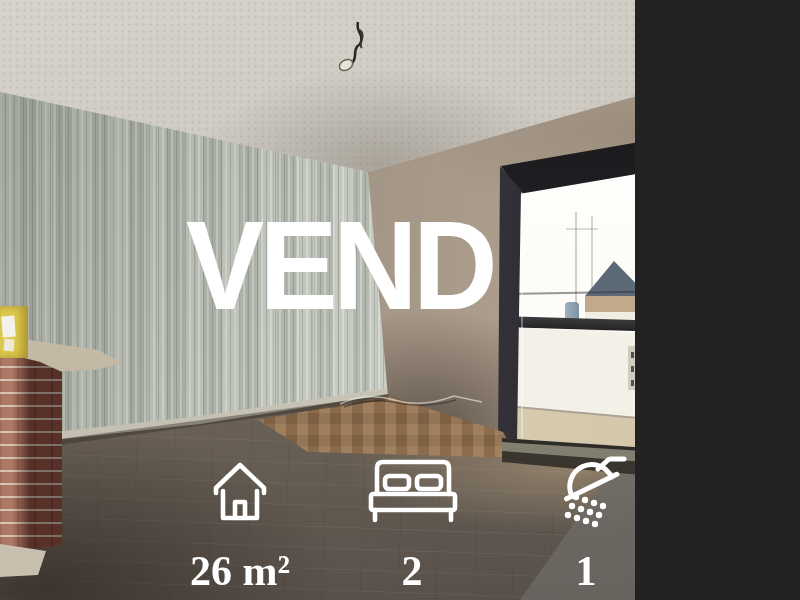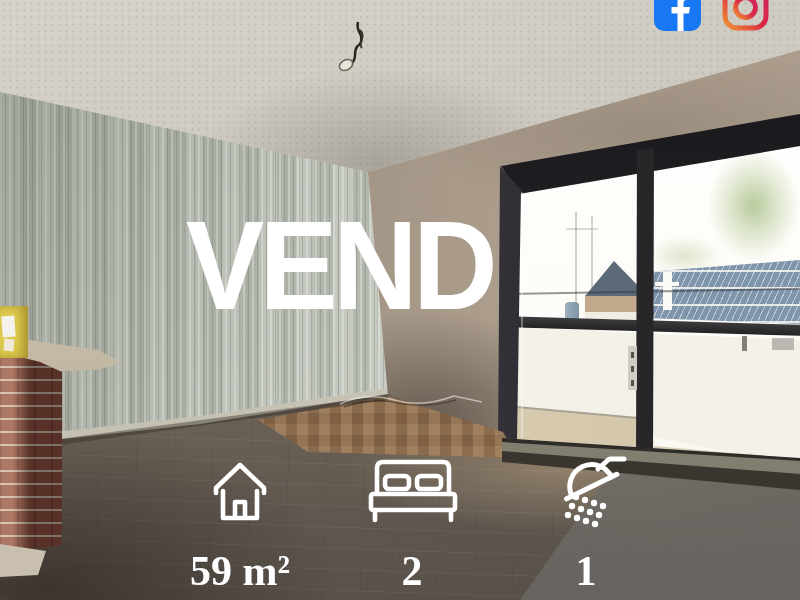--- a/index.html
+++ b/index.html
@@ -1,16 +1,16 @@
 <!DOCTYPE html>
 <html><head>
 <meta charset="utf-8">
 <style>
   html,body{margin:0;padding:0;background:#222;}
-  #stage{position:relative;width:800px;height:600px;overflow:hidden;
+  #stage{position:relative;width:635px;height:600px;overflow:hidden;
          font-family:"Liberation Sans",sans-serif;background:#c8c4bc;}
   #stage *{position:absolute;box-sizing:border-box;}
 
   
   .layer{left:0;top:0;width:800px;height:600px;}
 
   .ceiling{clip-path:polygon(0px 0px,800px 0px,800px 50px,368px 172px,0px 92px);
     background-image:
       radial-gradient(rgba(110,105,95,.14) 1px, transparent 1.4px),
       radial-gradient(260px 140px at 380px 165px, rgba(110,102,90,.38), transparent 70%),
@@ -241,21 +241,21 @@
         <circle cx="23" cy="57" r="3.2"></circle>
         <circle cx="32" cy="60" r="3.2"></circle>
         <circle cx="41" cy="63" r="3.2"></circle>
       <circle cx="10" cy="63" r="3.2"></circle>
         <circle cx="19" cy="66" r="3.2"></circle>
         <circle cx="28" cy="69" r="3.2"></circle>
         <circle cx="37" cy="72" r="3.2"></circle>
     </g>
   </svg>
 
-  <div id="lbl-area" class="feat-label">59 m²</div>
+  <div id="lbl-area" class="feat-label">26 m²</div>
   <div id="lbl-bed" class="feat-label">2</div>
   <div id="lbl-bath" class="feat-label">1</div>
 
   <svg id="ic-fb" width="47" height="47" viewBox="0 0 47 47">
     <rect width="47" height="47" rx="10" fill="#1877F2"></rect>
     <path d="M29.5 47 V29.5 h5.5 l1 -6.5 h-6.5 v-4 q0 -3 3 -3 h3.8 V10 h-5.3 q-7.5 0 -7.5 7.5 v5.5 h-6 v6.5 h6 V47 Z" fill="#ffffff"></path>
   </svg>
   <svg id="ic-ig" width="47" height="47" viewBox="0 0 47 47">
     <defs>
       <linearGradient id="iggrad" x1="0" y1="1" x2="1" y2="0">

